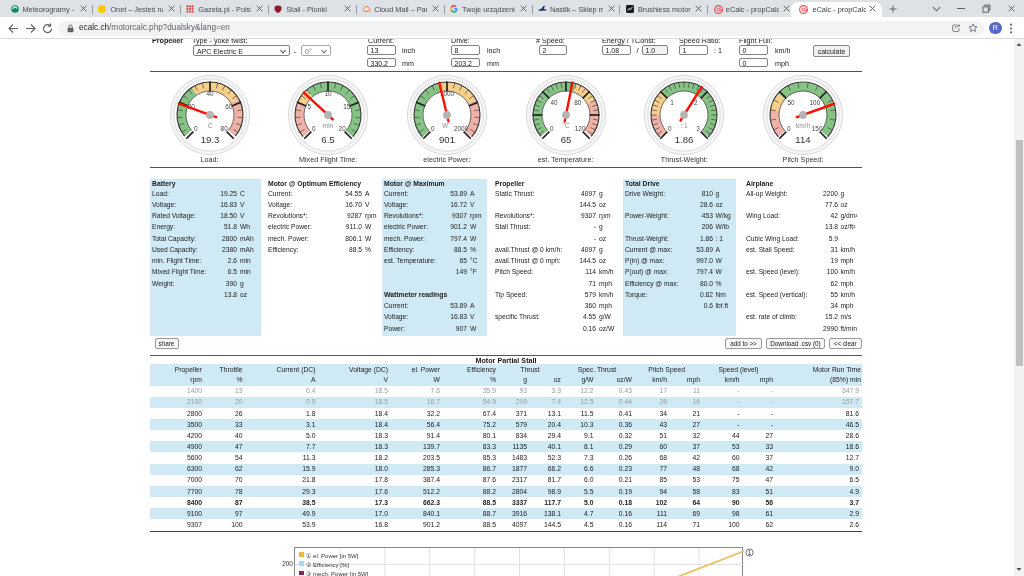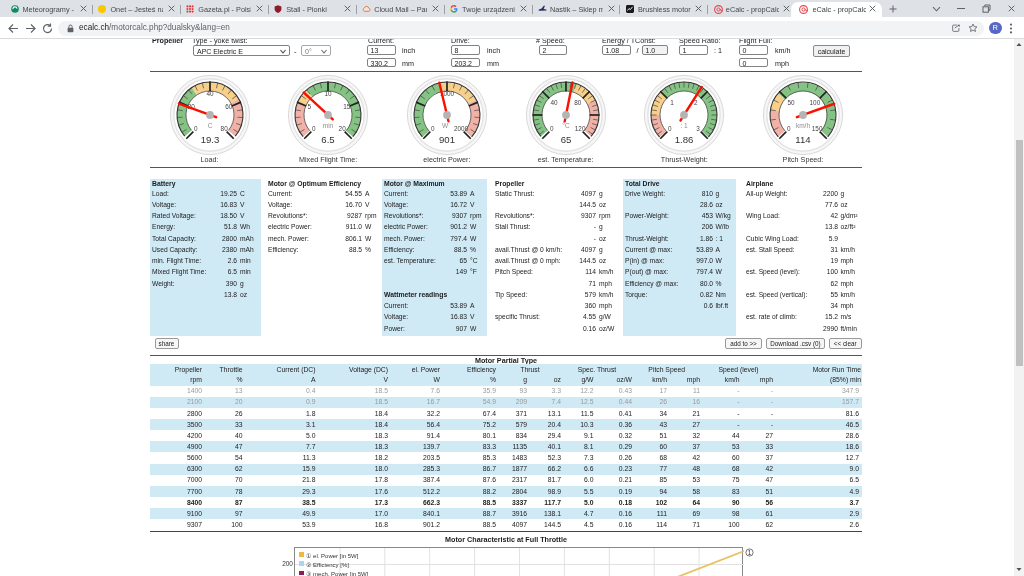--- a/index.html
+++ b/index.html
@@ -633,21 +633,21 @@
           <div style="position:absolute;left:0;top:134.45px;width:94px;text-align:right;font-size:6.7px;white-space:nowrap">15.2</div>
           <div style="position:absolute;left:96.5px;top:134.45px;font-size:6.7px;white-space:nowrap">m/s</div>
           <div style="position:absolute;left:0;top:145.7px;width:94px;text-align:right;font-size:6.7px;white-space:nowrap">2990</div>
           <div style="position:absolute;left:96.5px;top:145.7px;font-size:6.7px;white-space:nowrap">ft/min</div>
         </div>
 <div style="position:absolute;left:154.5px;top:337.5px;width:24px;height:11px;background:#f6f6f6;border:1px solid #9a9a9a;border-radius:2px;font-size:6.3px;line-height:10.5px;text-align:center">share</div>
         <div style="position:absolute;left:725px;top:337.5px;width:37px;height:11px;background:#f6f6f6;border:1px solid #9a9a9a;border-radius:2px;font-size:6.3px;line-height:10.5px;text-align:center">add to &gt;&gt;</div>
         <div style="position:absolute;left:766px;top:337.5px;width:59px;height:11px;background:#f6f6f6;border:1px solid #9a9a9a;border-radius:2px;font-size:6.3px;line-height:10.5px;text-align:center">Download .csv (0)</div>
         <div style="position:absolute;left:829px;top:337.5px;width:32.5px;height:11px;background:#f6f6f6;border:1px solid #9a9a9a;border-radius:2px;font-size:6.3px;line-height:10.5px;text-align:center">&lt;&lt; clear</div>
 <div style="position:absolute;left:150px;top:355px;width:712px;height:1px;background:#555"></div>
-        <div style="position:absolute;left:150px;top:355.5px;width:712px;text-align:center;font-weight:bold;font-size:7.2px">Motor Partial Type</div>
+        <div style="position:absolute;left:150px;top:355.5px;width:712px;text-align:center;font-weight:bold;font-size:7.2px">Motor Partial Stall</div>
         <div style="position:absolute;left:150px;top:364px;width:712px;height:21.5px;background:#cfe9f5"></div>
         <div class="tc" style="left:122px;top:365.5px">Propeller</div>
         <div class="tc" style="left:162.5px;top:365.5px">Throttle</div>
         <div class="tc" style="left:235.5px;top:365.5px">Current (DC)</div>
         <div class="tc" style="left:308px;top:365.5px">Voltage (DC)</div>
         <div class="tc" style="left:360px;top:365.5px">el. Power</div>
         <div class="tc" style="left:416px;top:365.5px">Efficiency</div>
         <div class="tcc" style="left:470px;top:365.5px">Thrust</div>
         <div class="tcc" style="left:537px;top:365.5px">Spec. Thrust</div>
         <div class="tcc" style="left:606.7px;top:365.5px">Pitch Speed</div>
@@ -863,21 +863,20 @@
         <div class="tc" style="left:447px;top:521px">4097</div>
         <div class="tc" style="left:481px;top:521px">144.5</div>
         <div class="tc" style="left:513.5px;top:521px">4.5</div>
         <div class="tc" style="left:552px;top:521px">0.16</div>
         <div class="tc" style="left:587px;top:521px">114</div>
         <div class="tc" style="left:620px;top:521px">71</div>
         <div class="tc" style="left:659.5px;top:521px">100</div>
         <div class="tc" style="left:693px;top:521px">62</div>
         <div class="tc" style="left:779px;top:521px">2.6</div>
         <div style="position:absolute;left:150px;top:530.5px;width:712px;height:1.3px;background:#444"></div>
-<div style="position:absolute;left:150px;top:535px;width:712px;text-align:center;font-weight:bold;font-size:7.2px">Motor Characteristic at Full Throttle</div>
         <div style="position:absolute;left:294px;top:547px;width:449px;height:40px;border:1px solid #888;background:#fff"></div>
         <svg style="position:absolute;left:295px;top:548px" width="449" height="40" viewBox="0 0 449 40">
           <line x1="44.9" y1="0" x2="44.9" y2="40" stroke="#e2e2e2" stroke-width="1"></line>
           <line x1="89.8" y1="0" x2="89.8" y2="40" stroke="#e2e2e2" stroke-width="1"></line>
           <line x1="134.7" y1="0" x2="134.7" y2="40" stroke="#e2e2e2" stroke-width="1"></line>
           <line x1="179.6" y1="0" x2="179.6" y2="40" stroke="#e2e2e2" stroke-width="1"></line>
           <line x1="224.5" y1="0" x2="224.5" y2="40" stroke="#e2e2e2" stroke-width="1"></line>
           <line x1="269.4" y1="0" x2="269.4" y2="40" stroke="#e2e2e2" stroke-width="1"></line>
           <line x1="314.3" y1="0" x2="314.3" y2="40" stroke="#e2e2e2" stroke-width="1"></line>
           <line x1="359.2" y1="0" x2="359.2" y2="40" stroke="#e2e2e2" stroke-width="1"></line>

